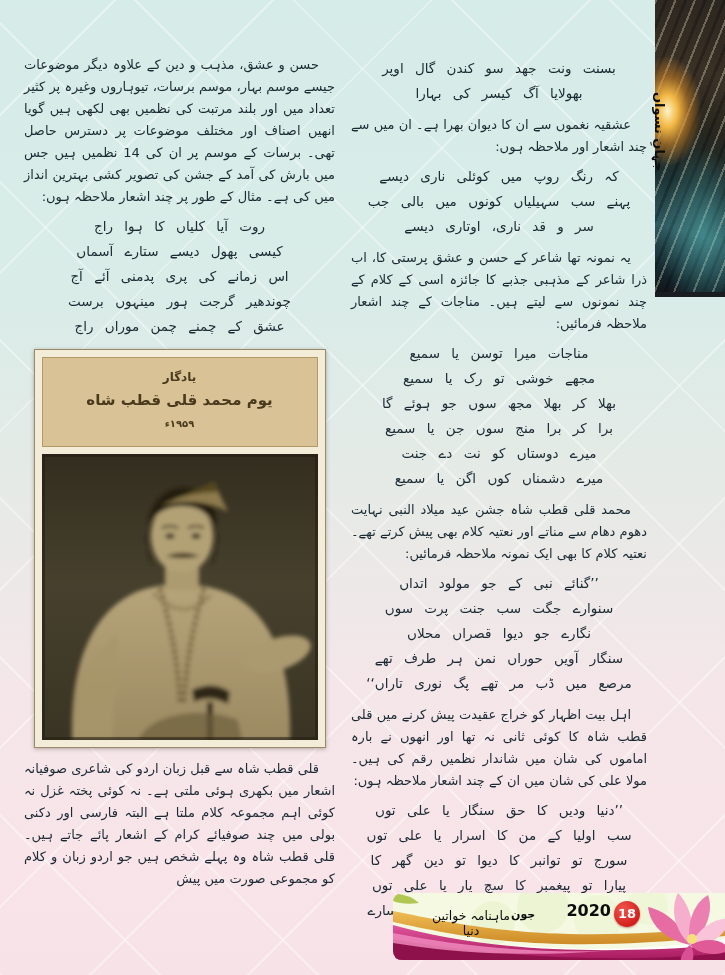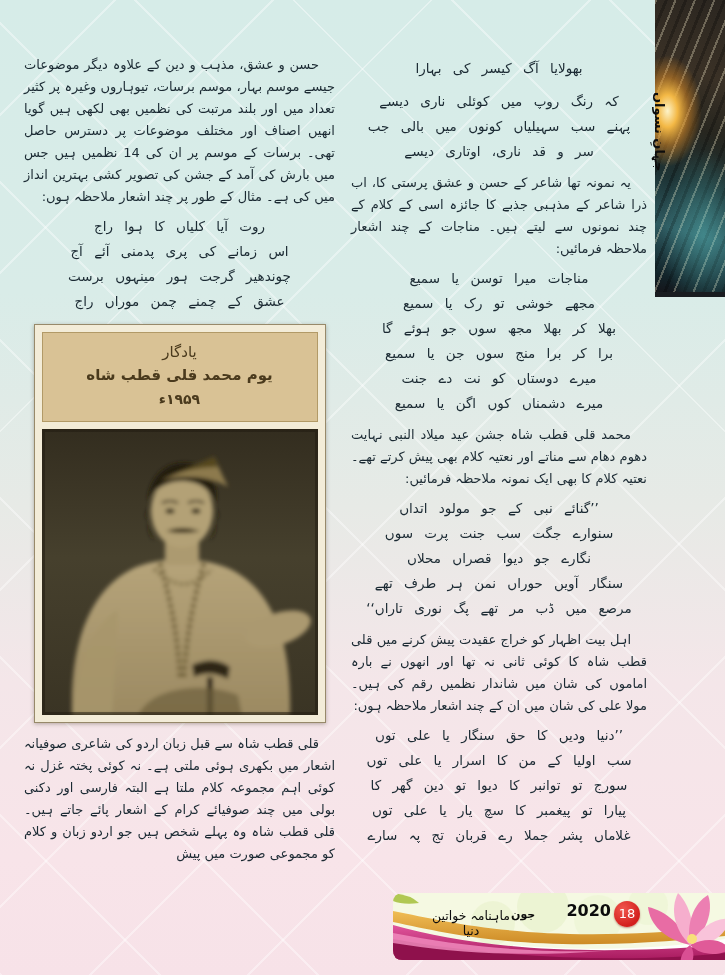--- a/index.html
+++ b/index.html
@@ -60,58 +60,60 @@
   
   .photo-block{
     width:292px; margin:10px auto 10px; background:#f3ecd8;
     border:1px solid #97896a; box-shadow:0 1px 4px rgba(60,50,30,.35);
     padding:7px;
   }
   .photo-caption{
     background:#d9c295; border:1px solid #b29a67; padding:8px 6px 10px;
     text-align:center; color:#4a3a1d;
   }
-  .photo-caption .cap1{ font-size:15px; font-weight:normal; line-height:22px; }
+  .photo-caption .cap1{ font-size:12px; font-weight:bold; line-height:22px; }
   .photo-caption .cap2{ font-size:15px; font-weight:bold; line-height:24px; }
-  .photo-caption .cap3{ font-size:14px; font-weight:bold; letter-spacing:5px; line-height:24px; }
+  .photo-caption .cap3{ font-size:10px; font-weight:bold; letter-spacing:5px; line-height:24px; }
   .portrait{ display:block; width:100%; height:286px; margin-top:7px; background:#3c3626; }
   
   .footer{
     position:absolute; top:893px; right:0; width:332px; height:67px; z-index:5;
     direction:ltr;
   }
   .footer svg{ position:absolute; inset:0; }
   .footer .ftext{ position:absolute; color:#0c0c0c; }
   .f-magazine{ left:30px; top:15px; width:96px; text-align:center; font-size:12.5px; font-weight:normal; }
   .f-month{ left:118px; top:15px; width:36px; text-align:left; font-size:11px; font-weight:bold; }
   .f-year{ left:166px; top:8px; width:52px; text-align:right; font-size:16px; font-weight:bold; font-family:"DejaVu Sans",sans-serif; }
   .f-badge{
     position:absolute; left:221px; top:8px; width:26px; height:26px; border-radius:50%;
     background:radial-gradient(circle at 35% 30%, #f0564d, #d31f1d 70%);
-    color:#fff; font-size:13px; font-weight:normal; line-height:26px; text-align:center;
+    color:#fff; font-size:13px; font-weight:bold; line-height:26px; text-align:center;
     box-shadow:0 1px 2px rgba(120,0,0,.4);
   }
 </style>
 </head>
 <body>
 
 <div class="page">
 
   <div class="sidebar-art">
     <div class="art"></div>
   </div>
   <div class="masthead-vertical">جہانِ نسواں</div>
 
   <div class="content">
 
     <div class="col col-first">
       <div class="verse">
 
+      <div class="vline">بسنت ونت جھد سو کندن گال اوپر</div>
           <div class="vline">بھولایا آگ کیسر کی بہارا</div>
         </div>
+      <div class="para">عشقیہ نغموں سے ان کا دیوان بھرا ہے۔ ان میں سے چند اشعار اور ملاحظہ ہوں:</div>
       <div class="verse">
 
           <div class="vline">کہ رنگ روپ میں کوئلی ناری دیسے</div>
           <div class="vline">پہنے سب سہیلیاں کونوں میں بالی جب</div>
           <div class="vline">سر و قد ناری، اوتاری دیسے</div>
         </div>
       <div class="para">یہ نمونہ تھا شاعر کے حسن و عشق پرستی کا، اب ذرا شاعر کے مذہبی جذبے کا جائزہ اسی کے کلام کے چند نمونوں سے لیتے ہیں۔ مناجات کے چند اشعار ملاحظہ فرمائیں:</div>
       <div class="verse">
 
       <div class="vline">مناجات میرا توسن یا سمیع</div>
@@ -139,20 +141,21 @@
           <div class="vline">پیارا تو پیغمبر کا سچ یار یا علی توں</div>
           <div class="vline">غلاماں پشر جملا رے قربان تج پہ سارے</div>
         </div>
     </div>
 
     <div class="col col-second">
       <div class="para">حسن و عشق، مذہب و دین کے علاوہ دیگر موضوعات جیسے موسم بہار، موسم برسات، تیوہاروں وغیرہ پر کثیر تعداد میں اور بلند مرتبت کی نظمیں بھی لکھی ہیں گویا انھیں اصناف اور مختلف موضوعات پر دسترس حاصل تھی۔ برسات کے موسم پر ان کی 14 نظمیں ہیں جس میں بارش کی آمد کے جشن کی تصویر کشی بہترین انداز میں کی ہے۔ مثال کے طور پر چند اشعار ملاحظہ ہوں:</div>
       <div class="verse">
 
       <div class="vline">روت آیا کلیاں کا ہوا راج</div>
+          <div class="vline">کیسی پھول دیسے ستارے آسماں</div>
           <div class="vline">اس زمانے کی پری پدمنی آئے آج</div>
           <div class="vline">چوندھیر گرجت ہور مینہوں برست</div>
           <div class="vline">عشق کے چمنے چمن موراں راج</div>
         </div>
 
       <div class="photo-block">
         <div class="photo-caption">
           <div class="cap1">یادگار</div>
           <div class="cap2">یوم محمد قلی قطب شاه</div>
           <div class="cap3">۱۹۵۹ء</div>

